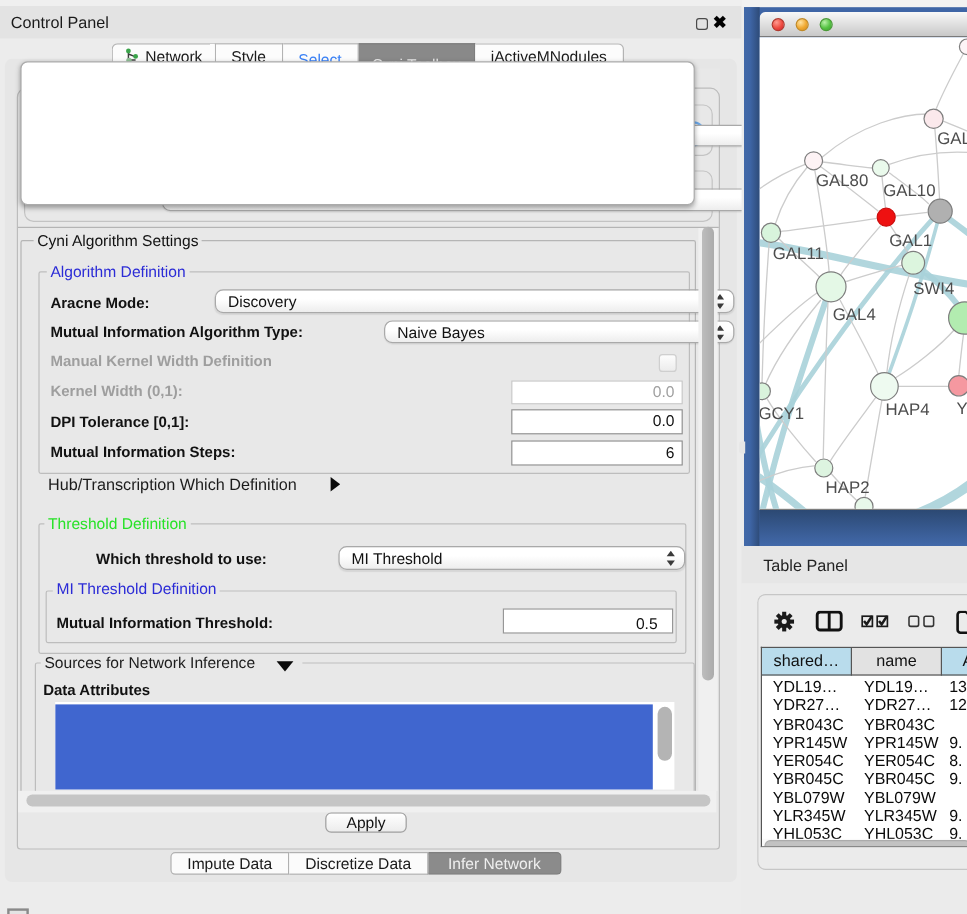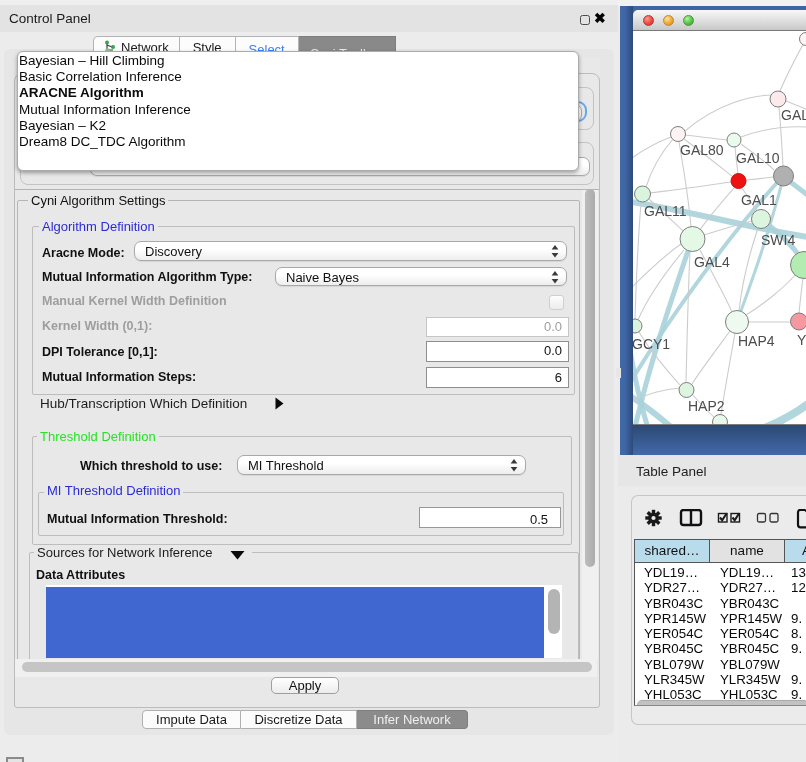--- a/index.html
+++ b/index.html
@@ -1,20 +1,20 @@
 <!DOCTYPE html>
 <html><head>
 <meta charset="utf-8">
 <style>
   html,body{margin:0;padding:0;}
   body{width:806px;height:762px;background:#ececec;font-family:"Liberation Sans",sans-serif;position:relative;overflow:hidden;}
   .abs{position:absolute;}
   .lbl{font-weight:bold;font-size:12.5px;color:#111;}
   .glbl{font-weight:bold;font-size:12.5px;color:#9e9e9e;}
-  .combo{position:absolute;border:1px solid #a9a9a9;border-radius:7px;background:linear-gradient(#ffffff 40%,#ededed);box-shadow:0 1px 1px rgba(0,0,0,0.08);}
+  .combo{position:absolute;border:1px solid #a9a9a9;border-radius:7px;background:linear-gradient(#ffffff 40%,#ededed);box-shadow:0 1px 1px rgba(0,0,0,0.08);margin-left:45px;}
   .combo .ctext{position:absolute;left:10px;top:2px;font-size:13px;color:#111;}
   .fld{position:absolute;background:#fff;font-size:13px;color:#111;text-align:right;}
   .grp{position:absolute;border:1px solid #bdbdbd;border-radius:2px;}
   .gtitle{position:absolute;background:#e8e8e8;padding:0 3px;font-size:13px;line-height:14px;}
   svg{display:block;}
 </style>
 </head>
 <body>
 
 <div class="abs" style="left:0;top:0;width:620px;height:762px;background:#ececec;"></div>
@@ -37,20 +37,21 @@
       <path d="M3,3 L3,10 M3,10 L9,10 M3,5 L8,7" stroke="#3c3c3c" stroke-width="1.2" fill="none"></path>
       <circle cx="3" cy="2.5" r="2" fill="#3aa44a"></circle>
       <circle cx="9" cy="7" r="2" fill="#3aa44a"></circle>
       <circle cx="3.5" cy="10.5" r="2.3" fill="#8fbf96"></circle>
     </svg>
     Network
   </div>
   <div style="background:#fcfcfc;border:1px solid #b3b3b3;border-bottom:none;border-left:none;padding:0 13px;display:flex;align-items:center;font-size:13px;color:#1a1a1a;">Style</div>
   <div style="background:#fcfcfc;border:1px solid #b3b3b3;border-bottom:none;border-left:none;padding:12px 13px;display:flex;align-items:center;font-size:13px;color:#3b82f6;">Select</div>
   <div style="background:#898989;border:1px solid #7e7e7e;border-bottom:none;border-left:none;padding:16px 11px;display:flex;align-items:center;font-size:13px;color:#e9e9e9;">Cyni Toolbox</div>
+  <div style="background:#fcfcfc;border:1px solid #b3b3b3;border-bottom:none;border-left:none;border-radius:0 5px 0 0;padding:0 13px;display:flex;align-items:center;font-size:13px;color:#1a1a1a;">jActiveMNodules</div>
 </div>
 
 <div class="abs" style="left:20px;top:87px;width:574px;height:43px;border:1px solid #c3c3c3;border-radius:8px;box-sizing:border-box;"></div>
 <div class="abs" style="left:300px;top:101px;width:283px;height:17px;border:2.5px solid #6aa7e8;border-radius:9px;"></div>
 <div class="combo" style="left:303px;top:104px;width:277px;height:16px;"></div>
 <div class="abs" style="left:20px;top:142px;width:574px;height:43px;border:1px solid #c3c3c3;border-radius:8px;box-sizing:border-box;"></div>
 <div class="combo" style="left:90px;top:157px;width:498px;height:17px;"></div>
 <div class="abs" style="left:15px;top:189px;width:584px;height:1px;background:#b4b4b4;"></div>
 
 <div class="grp" style="left:17px;top:200px;width:561px;height:460px;border-color:#b5b5b5;"></div>
@@ -135,28 +136,20 @@
 
 <div class="abs" style="left:142px;top:710px;height:19px;display:flex;">
   <div style="background:#fbfbfb;border:1px solid #b0b0b0;border-radius:4px 0 0 4px;width:99px;display:flex;align-items:center;justify-content:center;box-sizing:border-box;font-size:13px;color:#1a1a1a;">Impute Data</div>
   <div style="background:#fbfbfb;border:1px solid #b0b0b0;border-left:none;width:116px;display:flex;align-items:center;justify-content:center;box-sizing:border-box;font-size:13px;color:#1a1a1a;">Discretize Data</div>
   <div style="background:#8b8b8b;border:1px solid #7e7e7e;border-left:none;border-radius:0 4px 4px 0;width:111px;display:flex;align-items:center;justify-content:center;box-sizing:border-box;font-size:13px;color:#efefef;">Infer Network</div>
 </div>
 
 <div class="abs" style="left:6px;top:757px;width:14px;height:12px;border:2px solid #8a8a8a;background:#e4e4e4;"></div>
 
 <div class="abs" style="left:17px;top:51px;width:562px;height:120px;background:#ffffff;border:1px solid #ababab;border-radius:6px;box-shadow:0 2px 4px rgba(0,0,0,0.35);box-sizing:border-box;">
-  <div style="margin-left:1px;margin-top:1px;font-size:13.5px;color:#0a0a0a;line-height:16.2px;">
-    Bayesian – Hill Climbing<br>
-    Basic Correlation Inference<br>
-    <b>ARACNE Algorithm</b><br>
-    Mutual Information Inference<br>
-    Bayesian – K2<br>
-    Dream8 DC_TDC Algorithm
-  </div>
 </div>
 
 <div class="abs" style="left:618px;top:0;width:188px;height:762px;background:#ebebeb;"></div>
 <div class="abs" style="left:618px;top:0;width:188px;height:6px;background:#f2f2f2;"></div>
 
 <div class="abs" style="left:620px;top:6px;width:186px;height:449px;background:#3e65a6;"></div>
 <div class="abs" style="left:620px;top:6px;width:13px;height:449px;background:linear-gradient(90deg,#4269a8 0%,#3e65a5 40%,#2e4b78 100%);"></div>
 <div class="abs" style="left:633px;top:425px;width:173px;height:30px;background:linear-gradient(#2c4973,#4269aa);"></div>
 
 <div class="abs" style="left:616px;top:368px;width:5px;height:10px;background:#e6e6e6;border-radius:2px 0 0 2px;"></div>

